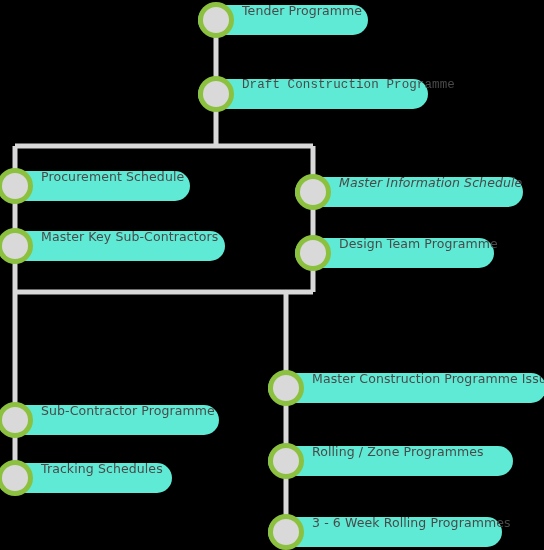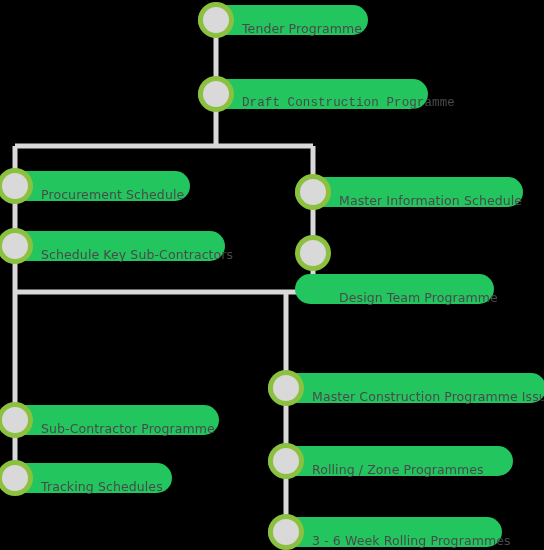--- a/index.html
+++ b/index.html
@@ -30,23 +30,23 @@
     display: flex;
     align-items: center;
     height: 36px;
   }
   .node-pill {
     position: absolute;
     left: 0;
     top: 3px;
     height: 30px;
     border-radius: 15px;
-    background: #22c55e;
+    background: #5eead4;
     display: flex;
-    align-items: flex-end;
+    align-items: flex-start;
     box-sizing: border-box;
   }
   .node-label {
     position: relative;
     white-space: nowrap;
     font-size: 12.5px;
     color: #4a4a4a;
     line-height: 1;
     letter-spacing: 0.1px;
   }
@@ -112,37 +112,37 @@
       </div>
       <div class="node" style="left: -3px; top: 168px;">
         <div class="node-pill" style="width: 193px; padding-left: 44px;">
           <span class="node-label">Procurement Schedule</span>
         </div>
         <div class="node-dot">
           <div class="node-dot-inner"></div>
         </div>
       </div>
       <div class="node" style="left: 295px; top: 174px;">
-        <div class="node-pill" style="width: 228px; padding-left: 44px;">
+        <div class="node-pill" style="width: 228px; padding-left: 44px; font-style: italic;">
           <span class="node-label">Master Information Schedule</span>
         </div>
         <div class="node-dot">
           <div class="node-dot-inner"></div>
         </div>
       </div>
       <div class="node" style="left: -3px; top: 228px;">
         <div class="node-pill" style="width: 228px; padding-left: 44px;">
-          <span class="node-label">Schedule Key Sub-Contractors</span>
+          <span class="node-label">Master Key Sub-Contractors</span>
         </div>
         <div class="node-dot">
           <div class="node-dot-inner"></div>
         </div>
       </div>
       <div class="node" style="left: 295px; top: 235px;">
-        <div class="node-pill" style="width: 199px; padding-left: 44px; margin-top: 36px;">
+        <div class="node-pill" style="width: 199px; padding-left: 44px;">
           <span class="node-label">Design Team Programme</span>
         </div>
         <div class="node-dot">
           <div class="node-dot-inner"></div>
         </div>
       </div>
       <div class="node" style="left: 268px; top: 370px;">
         <div class="node-pill" style="width: 278px; padding-left: 44px;">
           <span class="node-label">Master Construction Programme Issue</span>
         </div>

